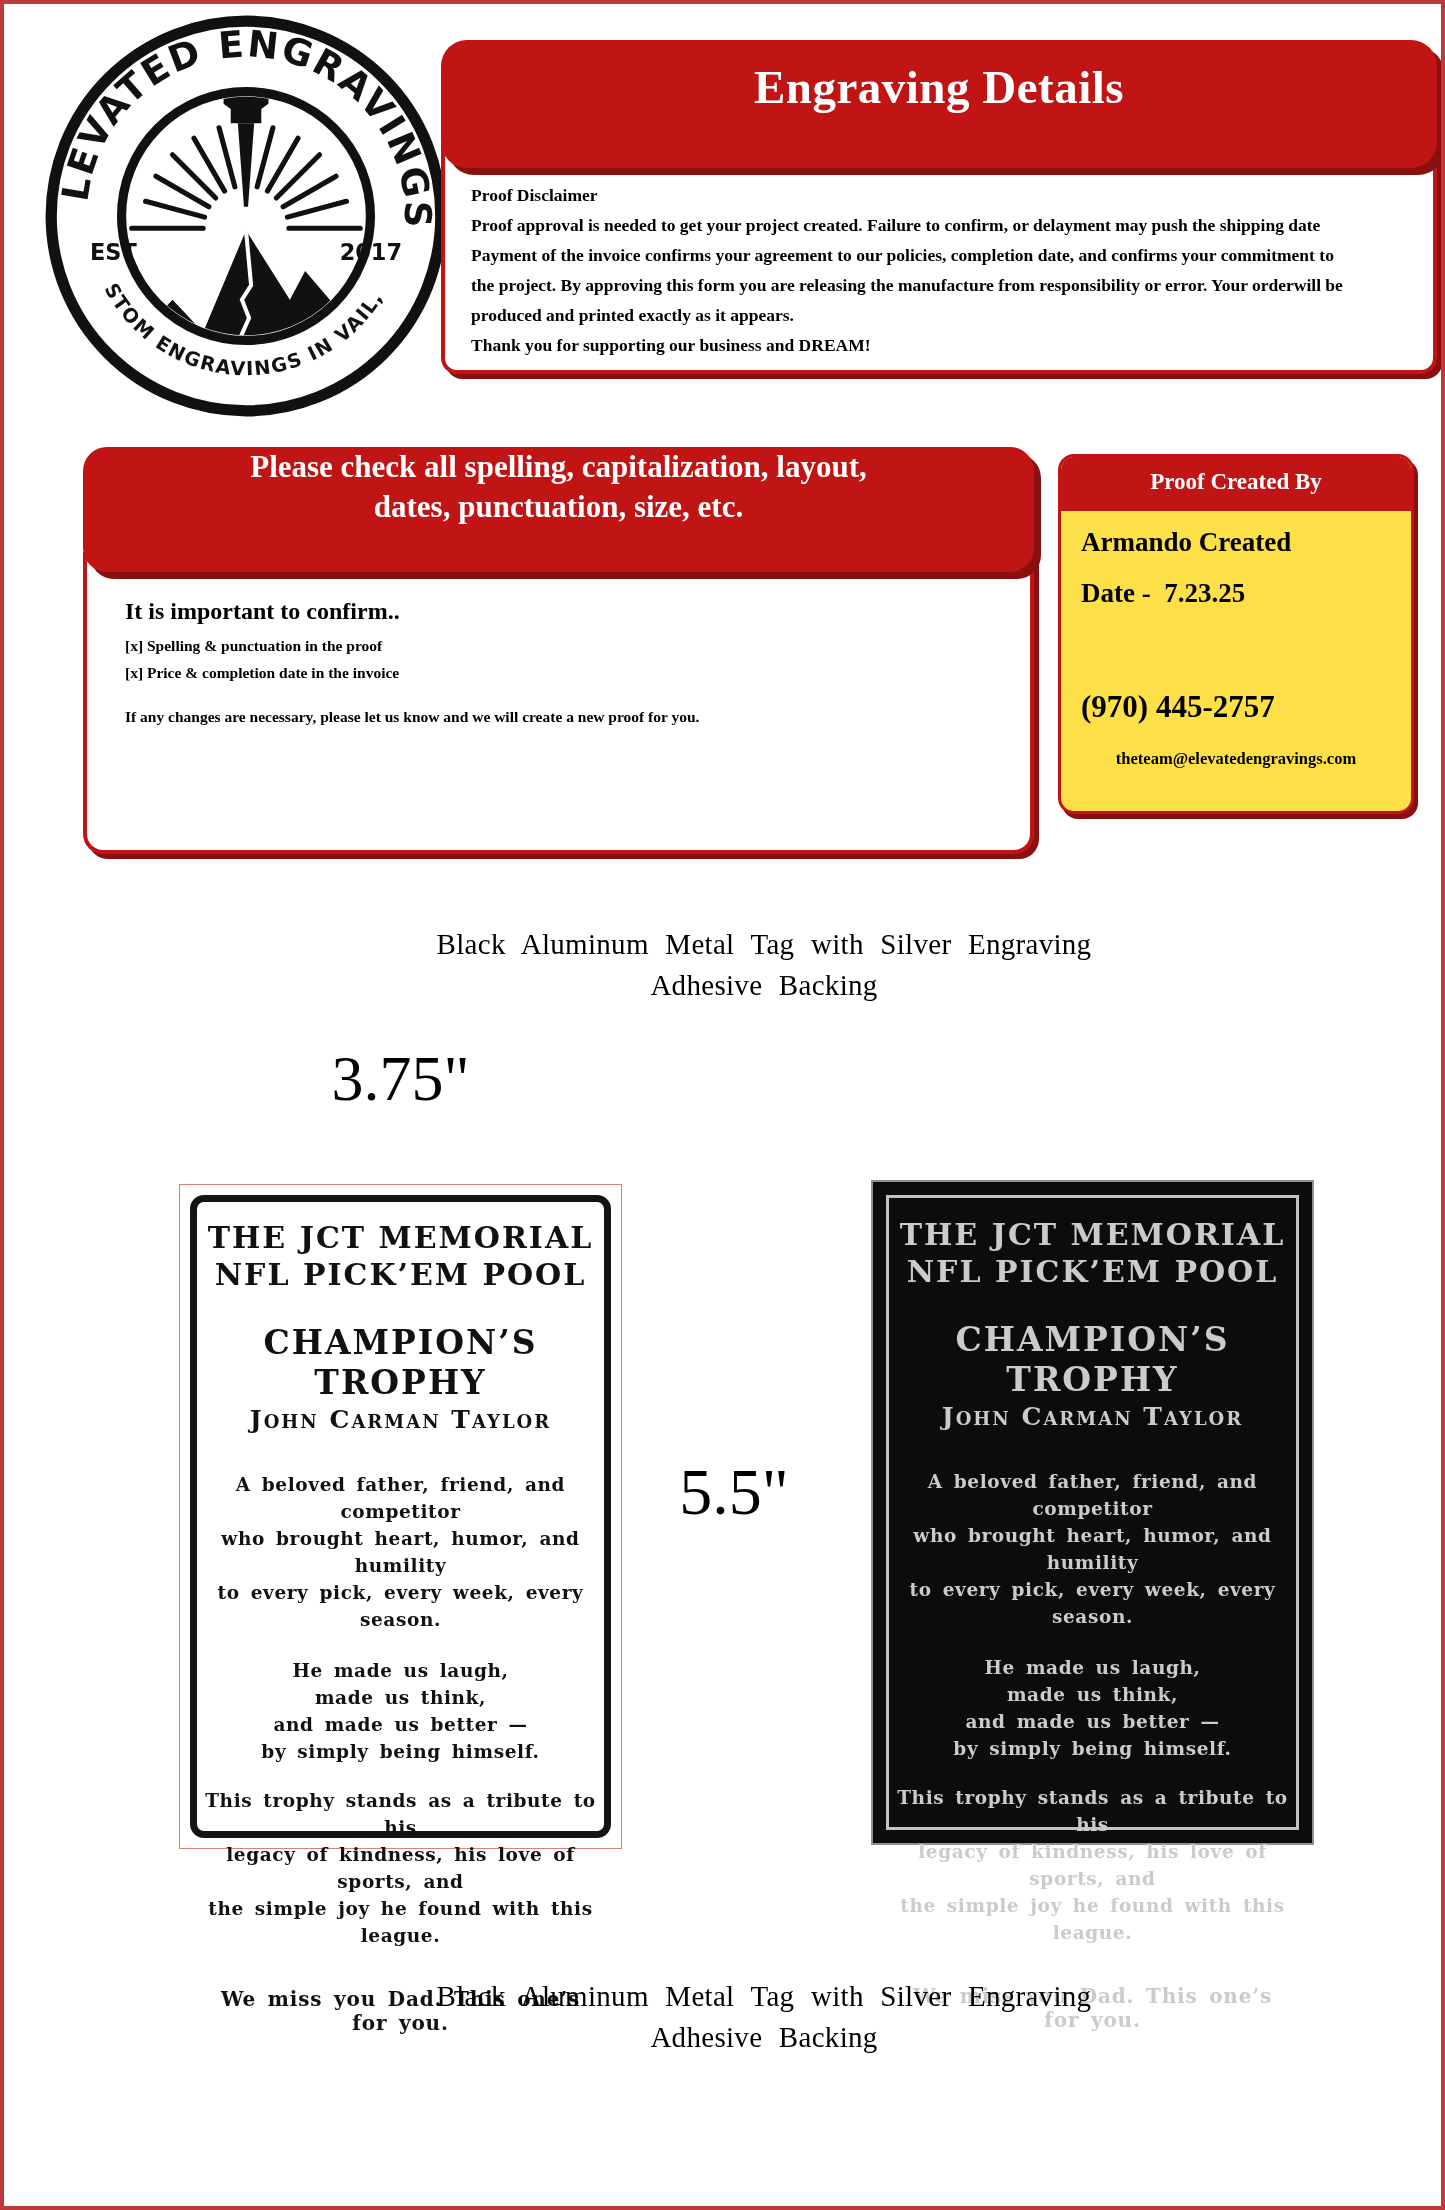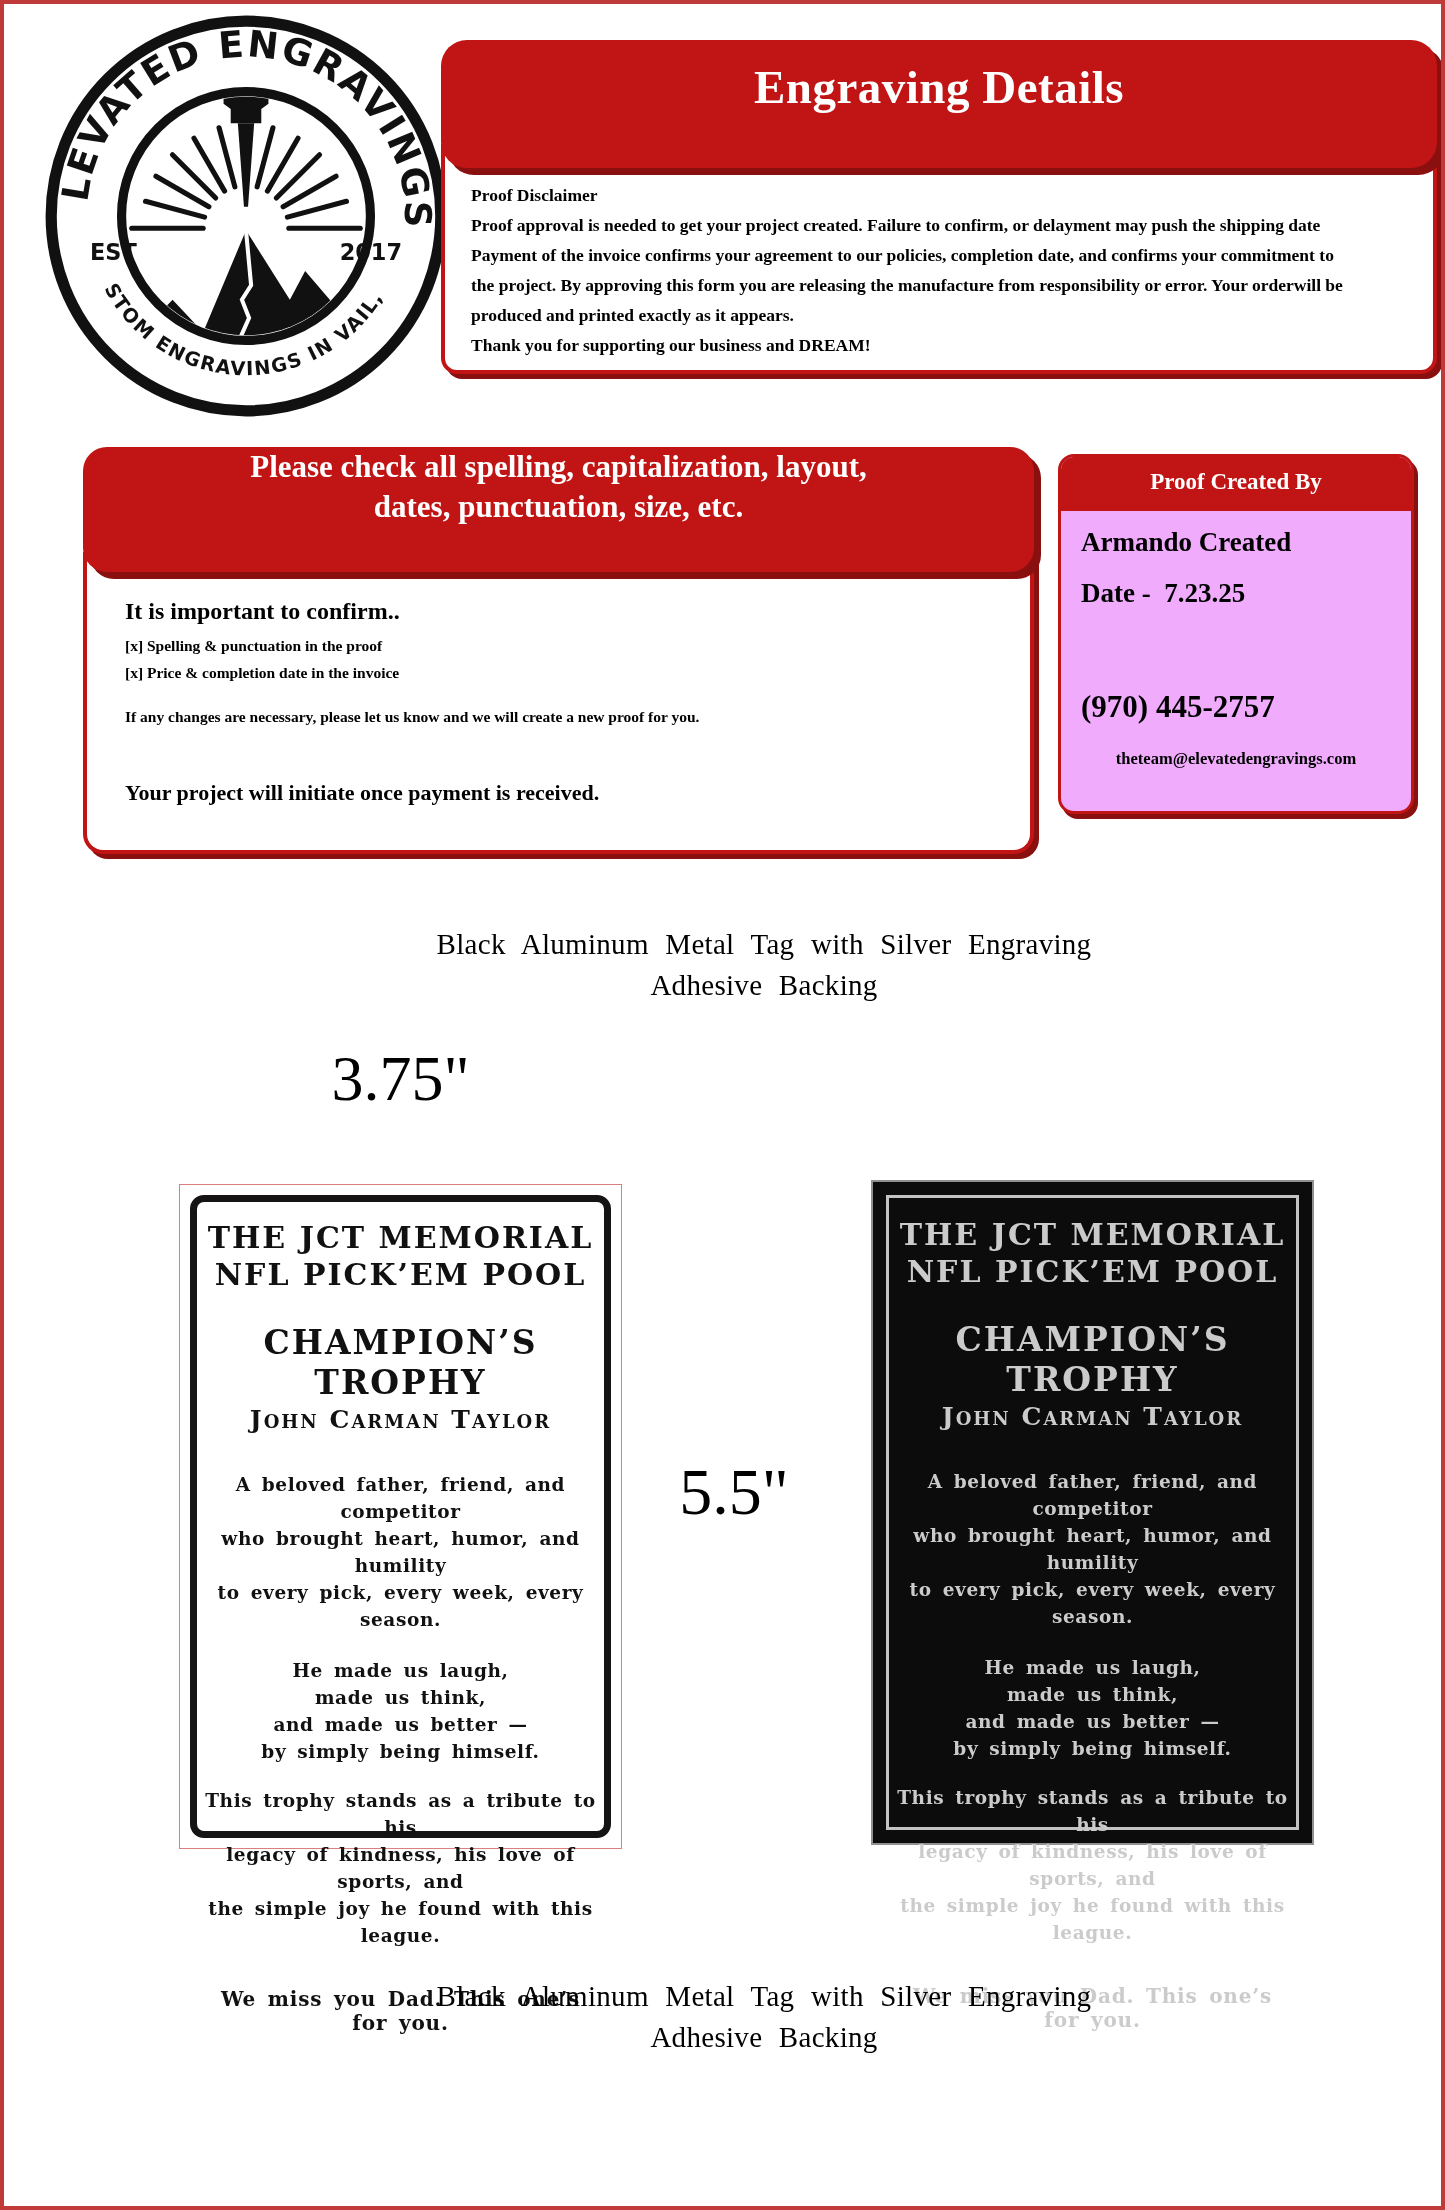--- a/index.html
+++ b/index.html
@@ -30,21 +30,21 @@
   #check-body { position:relative; z-index:1; margin-top:-20px; background:#fff;
                 border:4px solid #c11414; border-top:none; border-radius:0 0 20px 20px;
                 height:302px; padding:46px 38px 0; box-shadow:5px 5px 0 #8a1010; }
   #important-heading { font-size:24px; font-weight:bold; }
   .check-line { font-size:15.5px; font-weight:bold; line-height:27px; }
   #checklist { margin-top:7px; }
   #changes-note { margin-top:22px; font-size:15.5px; font-weight:bold; }
   #payment-note { margin-top:54px; font-size:22px; font-weight:bold; }
 
   
-  #proof-card { left:1054px; top:450px; width:356px; height:360px; background:#f0abfc;
+  #proof-card { left:1054px; top:450px; width:356px; height:360px; background:#fde047;
                 border:3px solid #c11414; border-radius:16px; box-shadow:4px 5px 0 #8a1010;
                 overflow:hidden; }
   #proof-header { height:54px; border-radius:12px 12px 0 0; padding-top:12px; font-size:23px; }
   #proof-body { padding:10px 20px 0; }
   #proof-name { font-size:27px; font-weight:bold; margin-top:6px; }
   #proof-date { font-size:27px; font-weight:bold; margin-top:20px; white-space:pre; }
   #proof-phone { font-size:31px; font-weight:bold; margin-top:80px; }
   #proof-email { font-size:16.5px; font-weight:bold; margin-top:24px;text-align:center; }
 
   
@@ -140,21 +140,20 @@
       <div class="check-header-line">Please check all spelling, capitalization, layout,</div>
       <div class="check-header-line">dates, punctuation, size, etc.</div>
     </div>
     <div id="check-body">
       <div id="important-heading">It is important to confirm..</div>
       <div id="checklist">
         <div class="check-line">[x] Spelling &amp; punctuation in the proof</div>
         <div class="check-line">[x] Price &amp; completion date in the invoice</div>
       </div>
       <div id="changes-note">If any changes are necessary, please let us know and we will create a new proof for you.</div>
-      <div id="payment-note">Your project will initiate once payment is received.</div>
     </div>
   </div>
 
   <div id="proof-card" class="abs">
     <div id="proof-header" class="red-header">Proof Created By</div>
     <div id="proof-body">
       <div id="proof-name">Armando Created</div>
       <div id="proof-date">Date -  7.23.25</div>
       <div id="proof-phone">(970) 445-2757</div>
       <div id="proof-email">theteam@elevatedengravings.com</div>

